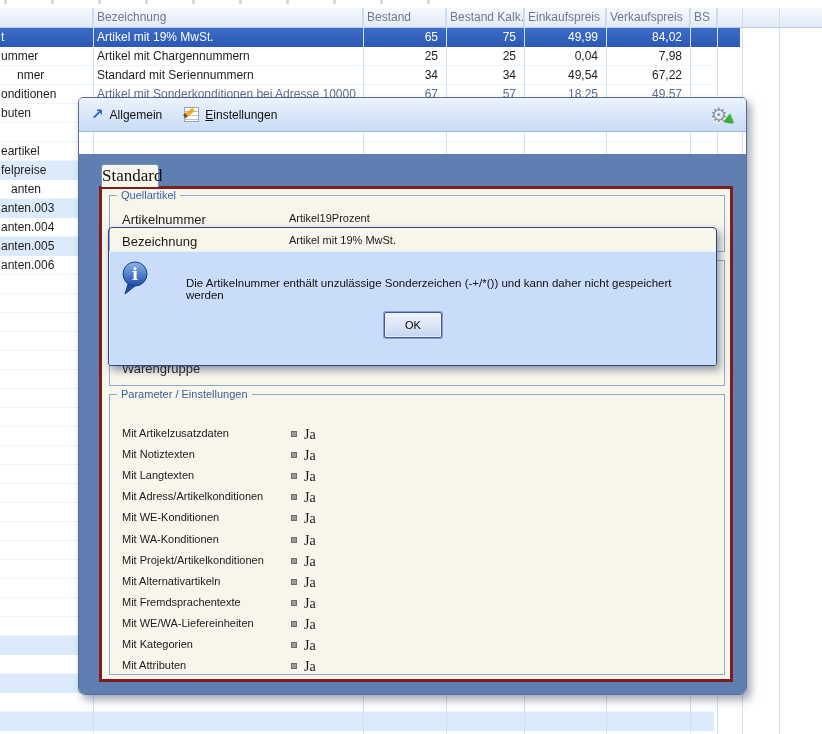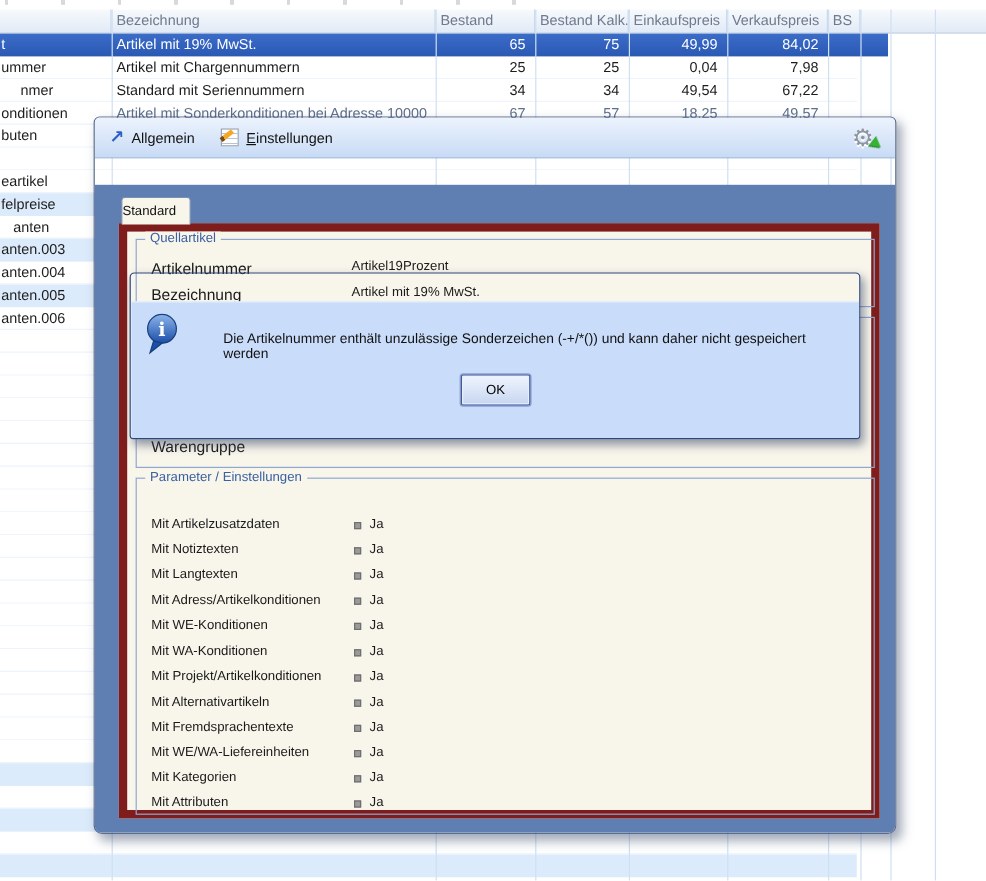--- a/index.html
+++ b/index.html
@@ -50,39 +50,39 @@
                     background:linear-gradient(90deg,#7a4a12 0 3px,#f5a623 3px);transform:rotate(-38deg);}
   .gear-btn{margin-left:auto;position:relative;width:24px;height:24px;}
   .gear-glyph{font-family:"DejaVu Sans",sans-serif;font-size:20px;line-height:24px;color:#8e979f;
               text-shadow:0 1px 0 #fff;}
   .gear-btn::after{content:"";position:absolute;right:-1px;bottom:2px;width:0;height:0;
                    border-left:9px solid #37b234;border-top:5px solid transparent;border-bottom:5px solid transparent;
                    transform:rotate(38deg);filter:drop-shadow(0 1px 0 #1d7a1c);}
   .win-body{position:absolute;left:0;right:0;top:56px;bottom:0;background:#5f7fb3;}
   .tab{position:absolute;left:22px;top:10px;width:58px;height:23px;z-index:3;
        background:#f8f5eb;border:1px solid #7b8fae;border-bottom:none;border-radius:3px 3px 0 0;
-       font-size:11px;line-height:22px;text-align:left;color:#111;box-sizing:border-box;}
+       font-size:17px;line-height:22px;text-align:right;color:#111;box-sizing:border-box;font-family:Liberation Serif, serif;}
   .panel{position:absolute;left:20px;top:32px;right:13px;bottom:12px;background:#f8f5eb;
-         border:7px solid #7f1d1d;box-sizing:border-box;}
+         border:3px solid #7f1d1d;box-sizing:border-box;}
   .group{position:absolute;border:1px solid #8fa8d2;box-sizing:border-box;}
   .group-label{position:absolute;top:-7px;left:7px;background:#f8f5eb;padding:0 4px;
                font-size:11px;line-height:13px;color:#3a5fa2;white-space:nowrap;}
   .f-label{position:absolute;left:12px;font-size:13px;color:#1a1a1a;white-space:nowrap;}
   .f-value{position:absolute;left:179px;font-size:11px;color:#1a1a1a;white-space:nowrap;}
   .combo{position:absolute;left:179px;top:96px;width:432px;height:21px;background:#fff;
          border:1px solid #7a90b8;box-sizing:border-box;font-size:11px;line-height:19px;color:#222;
          padding-left:5px;white-space:nowrap;overflow:hidden;}
   .combo-arrow{position:absolute;right:0;top:0;bottom:0;width:15px;text-align:center;
                background:linear-gradient(#f0f5fd,#cfdef5);border-left:1px solid #9ab0d4;
                color:#2e59b8;font-size:8px;line-height:19px;font-family:"DejaVu Sans",sans-serif;}
   .p-row{position:absolute;left:0;width:600px;height:15px;}
   .p-label{position:absolute;left:12px;top:0;font-size:11px;color:#1a1a1a;white-space:nowrap;}
   .p-bullet{position:absolute;left:181px;top:4px;width:6px;height:6px;background:#9a9a9a;
             border:1px solid #6f6f6f;box-sizing:border-box;}
-  .p-value{position:absolute;left:194px;top:0;font-size:11px;color:#1a1a1a;}
+  .p-value{position:absolute;left:194px;top:0;font-size:14px;color:#1a1a1a;font-family:Liberation Serif, serif;}
 
   
   .msg{position:absolute;left:108px;top:227px;width:609px;height:139px;z-index:20;
        border:1px solid #2c477c;border-radius:4px 4px 3px 3px;overflow:hidden;
        box-shadow:3px 4px 8px rgba(55,70,100,.55);box-sizing:border-box;}
   .msg-title{height:23px;line-height:23px;padding-left:10px;color:#fff;font-weight:bold;font-size:12px;
              background:linear-gradient(rgba(140,164,210,.86),rgba(88,119,176,.86));
              text-shadow:1px 1px 1px rgba(40,60,100,.55);}
   .msg-body{position:absolute;left:0;right:0;top:23px;bottom:0;background:#c9dcf9;
             box-shadow:inset 0 1px 0 rgba(255,255,255,.55),inset 1px 0 0 rgba(255,255,255,.35);}

